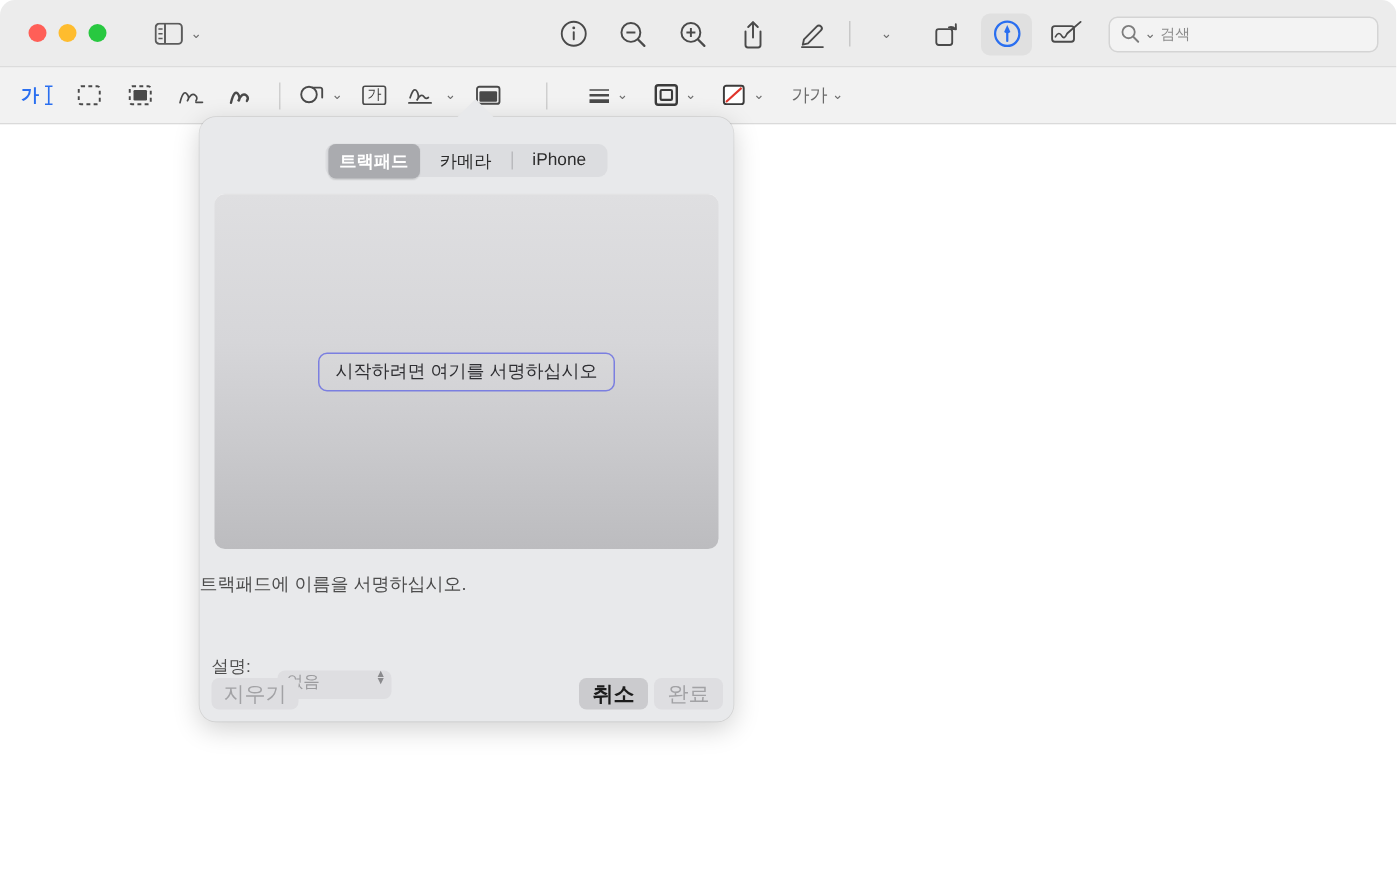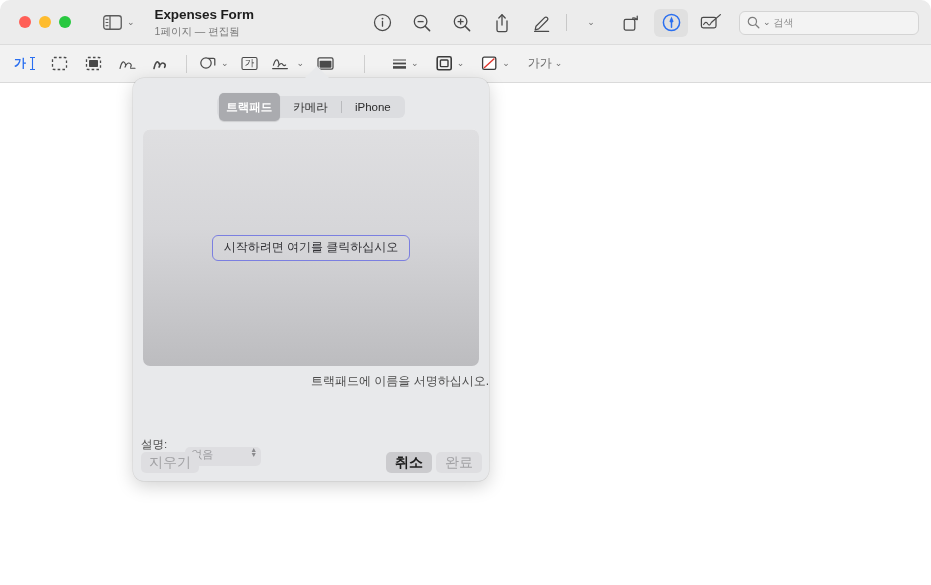--- a/index.html
+++ b/index.html
@@ -129,21 +129,21 @@
   
   #segmented {
     position: absolute; left: 84px; top: 18px;
     width: 188px; height: 22px;
     background: #dcdde0;
     border-radius: 6px;
     display: flex; align-items: center;
     padding: 1.5px;
   }
   .seg {
-    flex: 1; height: 28px;
+    flex: 1; height: 23px;
     display: flex; align-items: center; justify-content: center;
     font-size: 11.5px; color: #2b2b2b;
     border-radius: 5px;
   }
   .seg.on {
     background: #aaabaf; color: #ffffff; font-weight: bold;
     box-shadow: 0 0.5px 1px rgba(0,0,0,0.12);
   }
   .seg-div { width: 1px; height: 12px; background: #b9babd; }
 
@@ -158,22 +158,22 @@
   }
   #start-pill {
     padding: 3px 11px 4px;
     border: 1.3px solid #7b7fe0;
     border-radius: 6px;
     background: rgba(255,255,255,0.07);
     font-size: 12px; color: #2f2f33;
   }
 
   #pad-hint {
-    position: absolute; left: 0; top: 295px;
-    width: 356px; text-align: right;
+    position: absolute; left: 0; top: 303px;
+    width: 356px; text-align: left;
     font-size: 12px; color: #4c4c4c;
   }
 
   
   #desc-row {
     position: absolute; left: 8px; top: 345px;
     display: flex; align-items: center; gap: 18px;
   }
   #desc-label { font-size: 11.5px; color: #4d4d4d; }
   #desc-popup {
@@ -226,24 +226,20 @@
           <rect x="0.75" y="0.75" width="17.5" height="13.5" rx="2.5" fill="none" stroke="#5b5b5b" stroke-width="1.3"></rect>
           <line x1="7" y1="0.75" x2="7" y2="14.25" stroke="#5b5b5b" stroke-width="1.3"></line>
           <line x1="2.6" y1="4.3" x2="5.4" y2="4.3" stroke="#5b5b5b" stroke-width="1"></line>
           <line x1="2.6" y1="7.5" x2="5.4" y2="7.5" stroke="#5b5b5b" stroke-width="1"></line>
           <line x1="2.6" y1="10.7" x2="5.4" y2="10.7" stroke="#5b5b5b" stroke-width="1"></line>
         </svg>
       </span>
       <span class="chev">⌄</span>
     </div>
 
-    <div id="doc-titles">
-      <div id="doc-title">Expenses Form</div>
-      <div id="doc-sub">1페이지 — 편집됨</div>
-    </div>
 
     <div id="tb-right">
 
       <div class="tb-item">
         <svg width="19" height="19" viewBox="0 0 19 19">
           <circle cx="9.5" cy="9.5" r="8" fill="none" stroke="#4a4a4a" stroke-width="1.25"></circle>
           <circle cx="9.5" cy="5.6" r="0.95" fill="#4a4a4a"></circle>
           <rect x="8.85" y="7.8" width="1.3" height="6" rx="0.6" fill="#4a4a4a"></rect>
         </svg>
       </div>
@@ -430,21 +426,21 @@
   <div id="popover">
 
     <div id="segmented">
       <div class="seg on">트랙패드</div>
       <div class="seg">카메라</div>
       <div class="seg-div"></div>
       <div class="seg">iPhone</div>
     </div>
 
     <div id="pad">
-      <div id="start-pill">시작하려면 여기를 클릭하십시오</div>
+      <div id="start-pill">시작하려면 여기를 서명하십시오</div>
     </div>
 
     <div id="pad-hint">트랙패드에 이름을 서명하십시오.</div>
 
     <div id="desc-row">
       <span id="desc-label">설명:</span>
       <div id="desc-popup">
         <span id="desc-value">없음</span>
         <span class="stepper">
           <span>▲</span>

